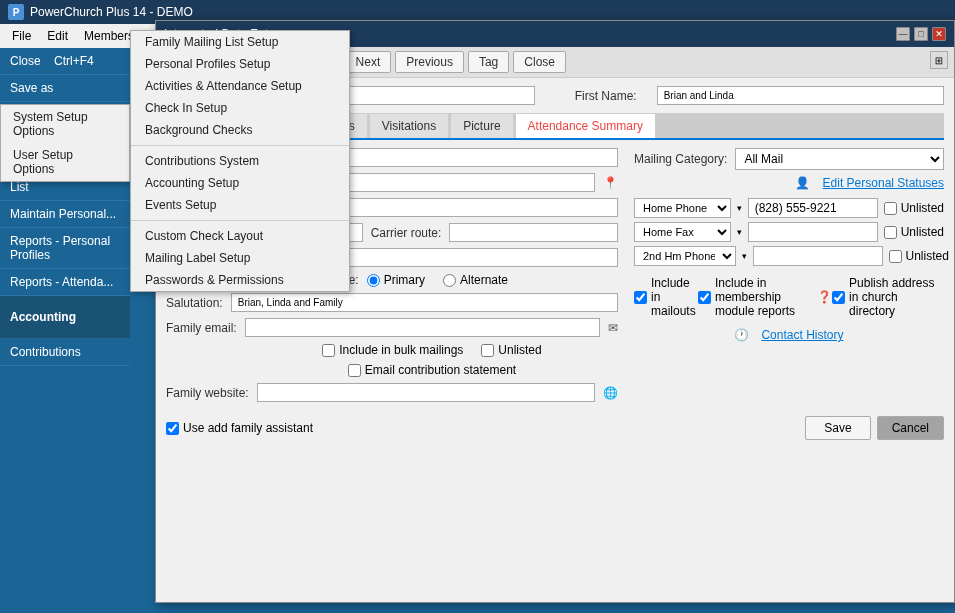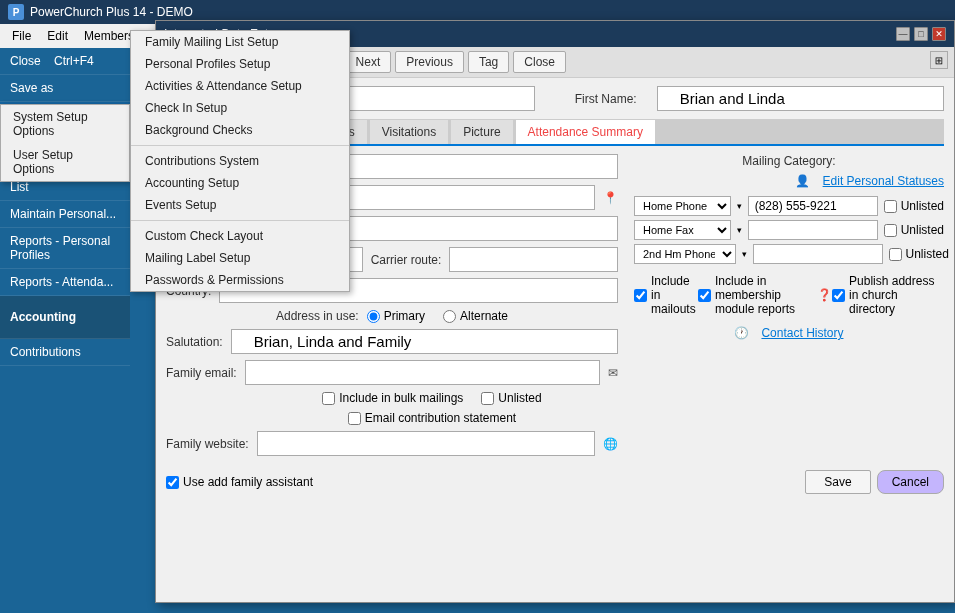--- a/index.html
+++ b/index.html
@@ -150,22 +150,22 @@
 
     
     .form-area { padding: 8px 10px; flex: 1; overflow-y: auto; }
 
     
     .name-row { display: flex; gap: 20px; margin-bottom: 8px; align-items: center; }
     .field-label { font-size: 12px; color: #333; white-space: nowrap; }
     .field-input {
       border: 1px solid #aaa;
       background: white;
-      padding: 3px 22px;
-      font-size: 15px;
+      padding: 3px 6px;
+      font-size: 10px;
       flex: 1;
       min-width: 0;
     }
 
     
     .tabs {
       display: flex;
       gap: 1px;
       background: #ccc;
       border-bottom: 2px solid #0078d7;
@@ -201,21 +201,21 @@
       font-size: 12px;
       width: 130px;
     }
     .checkbox-label { display: flex; align-items: center; gap: 4px; font-size: 12px; cursor: pointer; }
     input[type="checkbox"] { width: 13px; height: 13px; }
     input[type="radio"] { width: 13px; height: 13px; }
 
     
     .right-checks { display: flex; flex-direction: row; }
     .save-btn { padding: 4px 18px; background: #f5f5f5; border: 1px solid #aaa; border-radius: 2px; cursor: pointer; font-size: 12px; }
-    .cancel-btn { padding: 0 14px; background: #c4b5fd; border: 1px solid #aaa; border-radius: 8px; cursor: pointer; font-size: 12px; }
+    .cancel-btn { padding: 0 14px; background: #a3a3a3; border: 1px solid #aaa; border-radius: 2px; cursor: pointer; font-size: 12px; }
 
     .select-input {
       border: 1px solid #aaa;
       background: white;
       padding: 2px 4px;
       font-size: 12px;
     }
 
     .status-link { color: #0078d7; cursor: pointer; font-size: 12px; text-decoration: underline; }
     .person-icon { color: #555; margin-right: 4px; }
@@ -415,20 +415,23 @@
           <span class="field-label">Family website:</span>
           <input class="field-input" type="text" value="" style="flex: 1 1 0%;">
           <span class="globe-icon">🌐</span>
         </div>
       </div>
 
       <div style="width:310px; flex-shrink:0;">
 
         <div class="form-row">
           <span class="field-label">Mailing Category:</span>
+          <select class="select-input" style="flex:1;">
+            <option>All Mail</option>
+          </select>
         </div>
 
         <div class="form-row" style="justify-content:flex-end; margin-bottom:8px;">
           <span class="person-icon">👤</span>
           <a class="status-link">Edit Personal Statuses</a>
         </div>
 
         <div class="phone-row">
           <select class="phone-label-select">
             <option>Home Phone</option>

